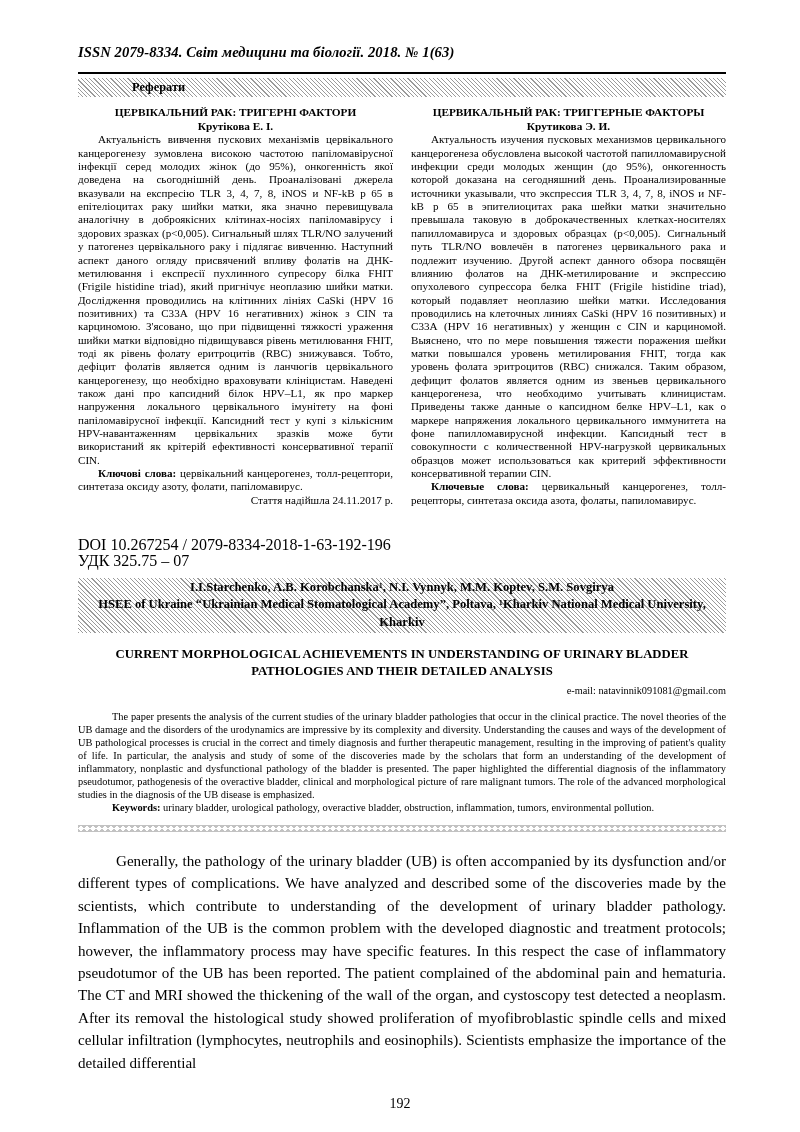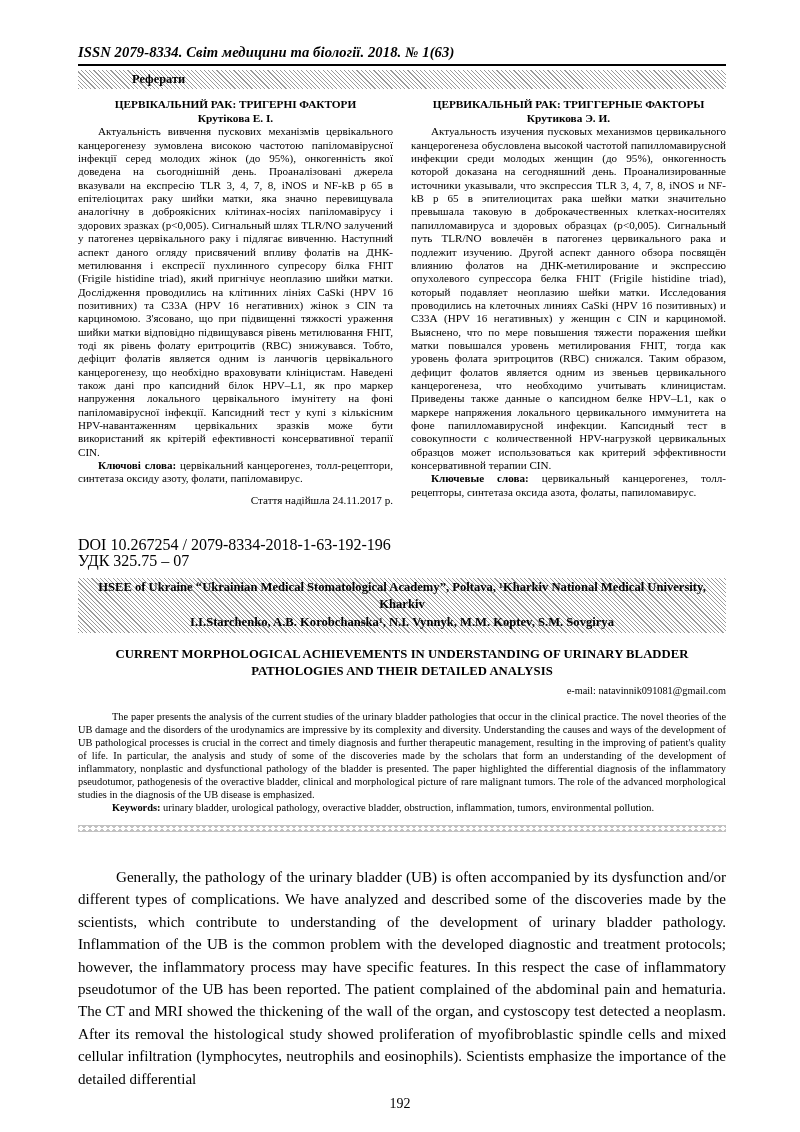--- a/index.html
+++ b/index.html
@@ -28,21 +28,21 @@
     width: 648px;
   }
 
   
   .running-head {
     font-style: italic;
     font-weight: bold;
     font-size: 14.6px;
     letter-spacing: 0.1px;
     padding-top: 44px;
-    padding-bottom: 3px;
+    padding-bottom: 11px;
     white-space: nowrap;
   }
   .head-rule {
     border-bottom: 2.2px solid #000;
     margin-bottom: 4px;
   }
 
   
   .hatch {
     background-color: #ffffff;
@@ -96,21 +96,21 @@
     font-size: 11.1px;
     line-height: 13.35px;
     text-indent: 20px;
     margin: 0;
   }
   .abs-kw b { font-weight: bold; }
   .abs-received {
     text-align: right;
     font-size: 11.1px;
     line-height: 13.35px;
-    margin-top: 8px;
+    margin-top: 0px;
   }
 
   
   .doi-block {
     margin-top: 30px;
     font-weight: normal;
     font-size: 16px;
     line-height: 15.6px;
   }
 
@@ -170,21 +170,21 @@
       linear-gradient(315deg, #b8b8b8 25%, transparent 25%),
       linear-gradient(45deg,  #b8b8b8 25%, transparent 25%);
     background-size: 6px 7px;
     background-position: 0 0, 0 0, 0 0, 0 0;
     background-repeat: repeat-x;
     opacity: 0.85;
   }
 
   
   .body-para {
-    margin-top: 34px;
+    margin-top: 18px;
     text-align: justify;
     font-size: 15.1px;
     line-height: 22.4px;
     text-indent: 38px;
   }
 
   
   .page-number {
     position: absolute;
     left: 0;
@@ -223,22 +223,22 @@
       </div>
 
     </div>
 
     <div class="doi-block">
       <div>DOI 10.267254 / 2079-8334-2018-1-63-192-196</div>
       <div>УДК 325.75 – 07</div>
     </div>
 
     <div class="hatch banner-authors">
+      <div>I.I.Starchenko, A.B. Korobchanska¹, N.I. Vynnyk, M.M. Koptev, S.M. Sovgirya</div>
       <div>HSEE of Ukraine “Ukrainian Medical Stomatological Academy”, Poltava, ¹Kharkiv National Medical University, Kharkiv</div>
-      <div>I.I.Starchenko, A.B. Korobchanska¹, N.I. Vynnyk, M.M. Koptev, S.M. Sovgirya</div>
     </div>
 
     <div class="main-title">CURRENT MORPHOLOGICAL ACHIEVEMENTS IN UNDERSTANDING OF URINARY BLADDER PATHOLOGIES AND THEIR DETAILED ANALYSIS</div>
 
     <div class="email-line">e-mail: natavinnik091081@gmail.com</div>
 
     <p class="eng-abstract">The paper presents the analysis of the current studies of the urinary bladder pathologies that occur in the clinical practice. The novel theories of the UB damage and the disorders of the urodynamics are impressive by its complexity and diversity. Understanding the causes and ways of the development of UB pathological processes is crucial in the correct and timely diagnosis and further therapeutic management, resulting in the improving of patient's quality of life. In particular, the analysis and study of some of the discoveries made by the scholars that form an understanding of the development of inflammatory, nonplastic and dysfunctional pathology of the bladder is presented. The paper highlighted the differential diagnosis of the inflammatory pseudotumor, pathogenesis of the overactive bladder, clinical and morphological picture of rare malignant tumors. The role of the advanced morphological studies in the diagnosis of the UB disease is emphasized.</p>
     <p class="eng-keywords"><b>Keywords:</b> <span>urinary bladder, urological pathology, overactive bladder, obstruction, inflammation, tumors, environmental pollution.</span></p>
 
     <div class="zigzag"></div>

